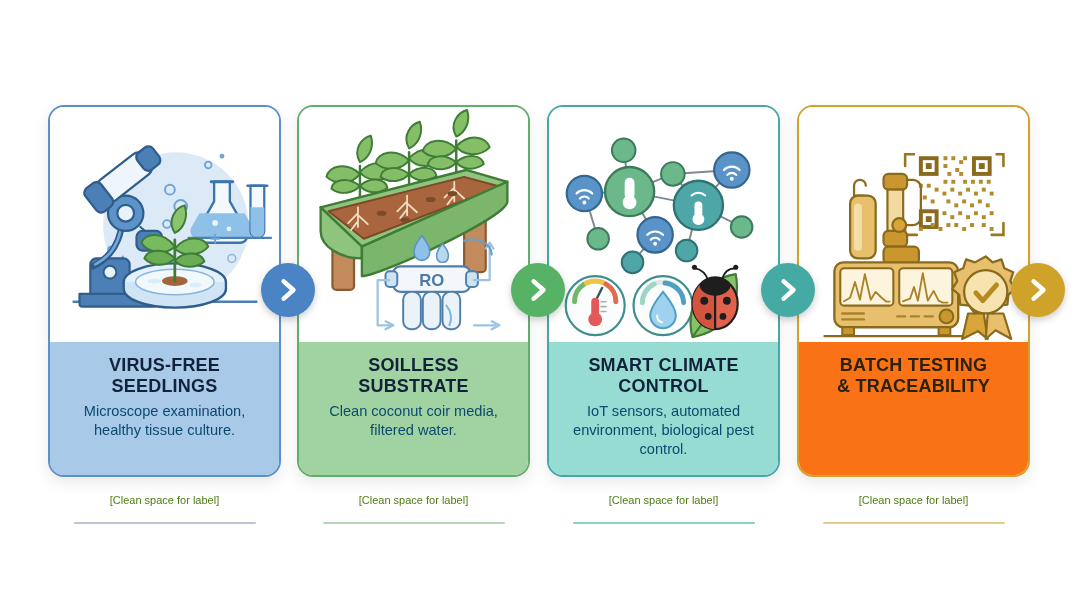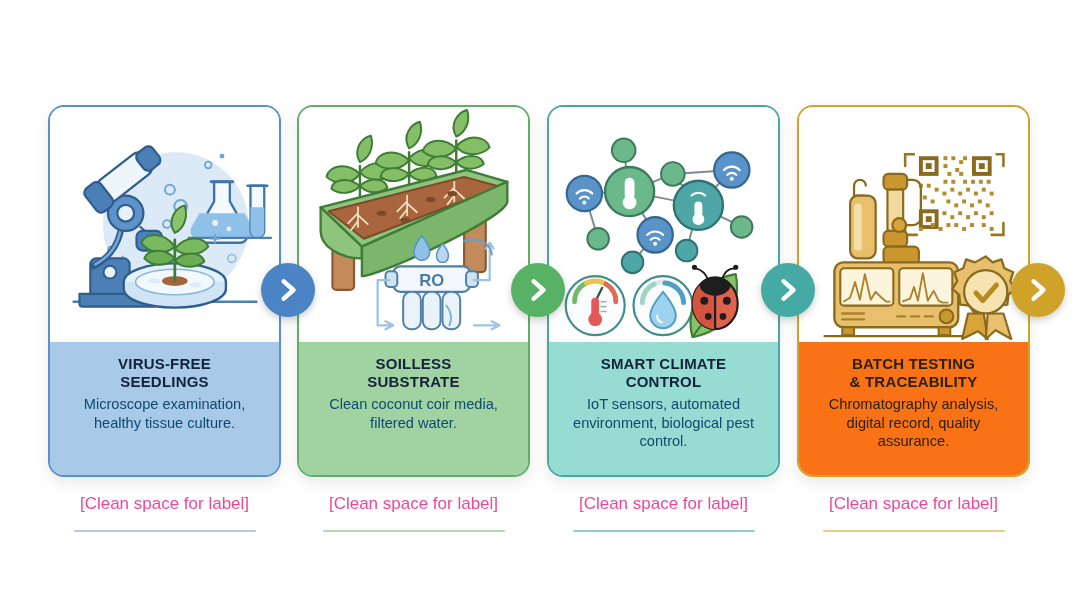--- a/index.html
+++ b/index.html
@@ -37,21 +37,21 @@
   }
   .card-art svg{position:absolute;left:0;top:0;width:100%;height:100%;}
 
   .card-body{
     position:absolute;left:0;right:0;bottom:0;height:133px;
     padding:13px 12px 0;
     box-sizing:border-box;
     text-align:center;
   }
   .card-title{
-    font-size:15px;
+    font-size:18px;
     font-weight:bold;
     letter-spacing:.2px;
     line-height:1.18;
     color:#13223b;
     margin:0 0 5px;
     white-space:pre-line;
   }
   .card-desc{
     font-size:14.6px;
     line-height:1.27;
@@ -83,21 +83,21 @@
   .arrow svg{width:26px;height:26px;display:block;}
   .a1{left:261px;background:#4a84c4;}
   .a2{left:511px;background:#58b266;}
   .a3{left:761px;background:#46aaa4;}
   .a4{left:1011px;background:#cfa32a;}
 
   
   .label-slot{position:absolute;top:494px;width:233px;text-align:center;}
   .l1{left:48px;} .l2{left:297px;} .l3{left:547px;} .l4{left:797px;}
   .label-text{
-    font-size:17px;color:#ec4899;display:block;
+    font-size:11px;color:#4d7c0f;display:block;
     margin-bottom:16px;
   }
   .label-rule{
     height:2px;width:182px;margin:0 auto;border-radius:2px;
   }
   .l1 .label-rule{background:#b9c6d6;}
   .l2 .label-rule{background:#b9d5b8;}
   .l3 .label-rule{background:#8ccfc9;}
   .l4 .label-rule{background:#e8cc85;}
 </style>
@@ -498,21 +498,20 @@
             <path d="M0 -36 l7 6 l9 -3 l3 9 l9 4 l-3 9 l5 8 l-7 6 l-1 10 l-9 1 l-6 8 l-9 -4 l-9 4 l-6 -8 l-9 -1 l-1 -10 l-7 -6 l5 -8 l-3 -9 l9 -4 l3 -9 l9 3 z" fill="#e8bf6c" stroke="#8a6a1c" stroke-width="2.3" stroke-linejoin="round"></path>
             <circle cx="0" cy="0" r="22" fill="#f6e3b0" stroke="#8a6a1c" stroke-width="2.3"></circle>
             <path d="M-10 1 l7 8 l14 -16" fill="none" stroke="#b8891f" stroke-width="5" stroke-linecap="round" stroke-linejoin="round"></path>
           </g>
         </g>
       </svg>
     </div>
     <div class="card-body">
       <h3 class="card-title">BATCH TESTING
 &amp; TRACEABILITY</h3>
-      <p class="card-desc">Chromatography analysis, digital record, quality assurance.</p>
     </div>
   </div>
 
   <div class="arrow a1">
     <svg viewBox="0 0 24 24">
         <path d="M8 4 L17 12 L8 20" fill="none" stroke="#ffffff" stroke-width="4.2" stroke-linecap="round" stroke-linejoin="round"></path>
       </svg>
   </div>
   <div class="arrow a2">
     <svg viewBox="0 0 24 24">

